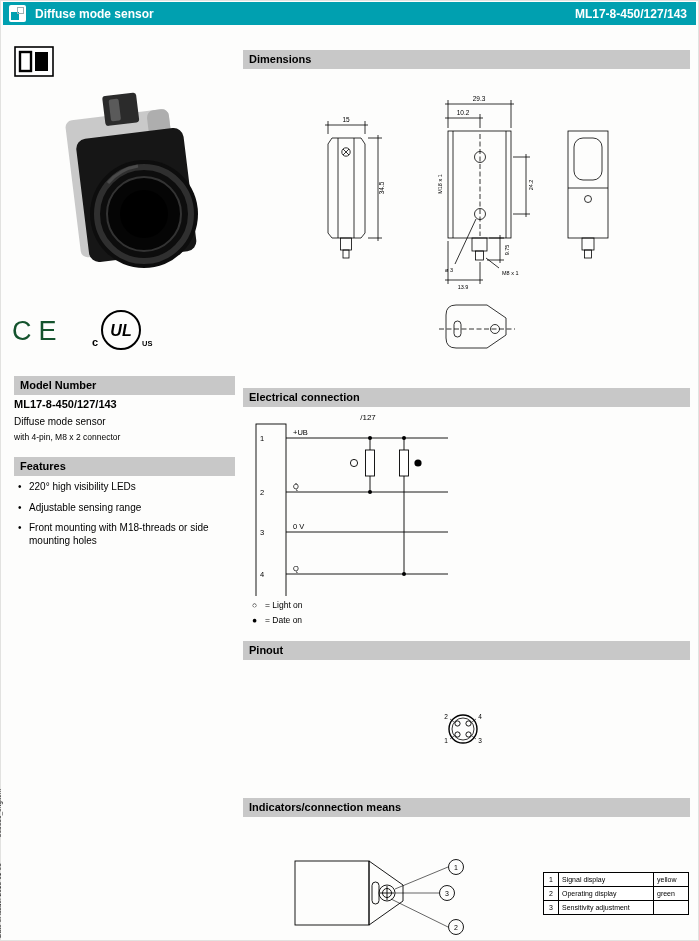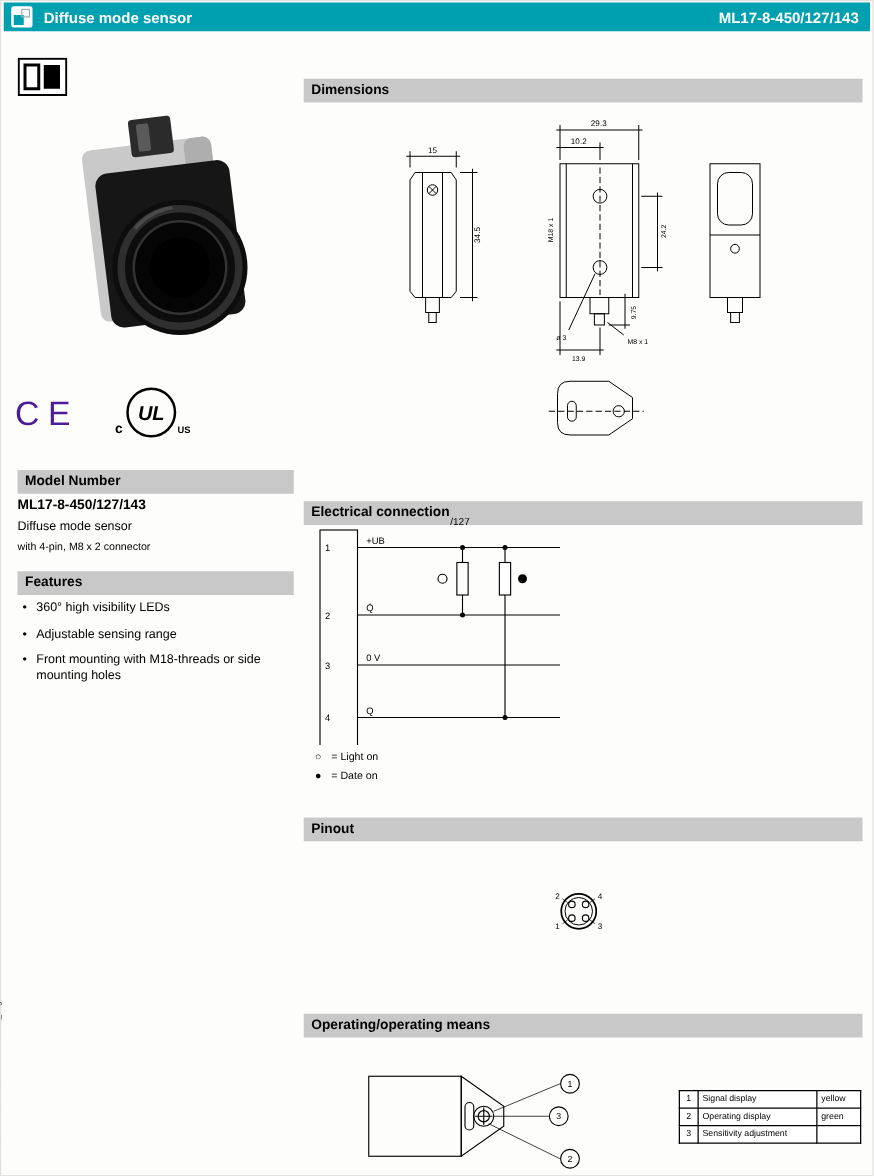--- a/index.html
+++ b/index.html
@@ -7,29 +7,29 @@
   .page{position:relative;width:699px;height:941px;background:#fdfdfc;overflow:hidden;box-shadow:inset 0 0 0 1px #e2e2e0;}
   .abs{position:absolute;}
   .header{position:absolute;top:2px;left:3px;width:693px;height:23px;background:#00a0b0;display:flex;align-items:center;color:#fff;}
   .header .logo{width:17px;height:17px;background:#fff;margin-left:6px;position:relative;border-radius:2px;}
   .header .logo .sq1{position:absolute;left:2px;bottom:2px;width:8px;height:8px;background:#00a0b0;}
   .header .logo .sq2{position:absolute;right:2px;top:2px;width:7px;height:7px;border:1.5px solid #9fb0b3;box-sizing:border-box;}
   .header .title{font-size:12px;font-weight:bold;margin-left:9px;}
   .header .model{margin-left:auto;margin-right:9px;font-size:12px;font-weight:bold;}
   .secbar{position:absolute;height:19px;background:#c8c8c8;font-weight:bold;font-size:11px;line-height:19px;padding-left:6px;color:#000;box-sizing:border-box;}
   .secbar.leftcol{left:14px;width:221px;}
-  .secbar.rightcol{left:243px;width:447px;margin-top:13px;}
+  .secbar.rightcol{left:243px;width:447px;}
   .txt{position:absolute;}
   .model-no{font-size:11px;font-weight:bold;}
   .desc{font-size:10px;}
   .subdesc{font-size:8.5px;}
   .features{position:absolute;left:16px;top:481px;width:212px;list-style:none;margin:0;padding:0;font-size:10px;}
   .features li{position:relative;padding-left:13px;margin-bottom:8px;line-height:1.25;}
   .features li::before{content:"•";position:absolute;left:2px;top:0;}
-  .ce-mark{font-size:27px;letter-spacing:7px;color:#4c1d95;}
+  .ce-mark{font-size:27px;letter-spacing:7px;color:#14532d;}
   .legend{font-size:8.5px;line-height:15px;}
   .legend .lsym{display:inline-block;width:13px;}
   .ind-table{position:absolute;left:543px;top:872px;border-collapse:collapse;font-size:7px;background:#fff;}
   .ind-table td{border:1px solid #000;padding:1px 3px;height:11px;vertical-align:middle;}
   .ind-table td.num{width:8px;text-align:center;}
   .ind-table td.label{width:88px;}
   .ind-table td.value{width:28px;}
   .footer-rot{position:absolute;left:2px;bottom:3px;transform-origin:left bottom;transform:rotate(-90deg);display:flex;gap:26px;font-size:6.5px;color:#222;white-space:nowrap;}
   svg{font-family:"Liberation Sans",sans-serif;}
 </style>
@@ -76,21 +76,21 @@
     <text x="54" y="40" font-size="7.5" font-weight="bold" fill="#000">US</text>
   </svg>
 
   <div class="secbar leftcol" style="top:376px">Model Number</div>
   <div class="txt model-no" style="left:14px;top:398px">ML17-8-450/127/143</div>
   <div class="txt desc" style="left:14px;top:416px">Diffuse mode sensor</div>
   <div class="txt subdesc" style="left:14px;top:432px">with 4-pin, M8 x 2 connector</div>
 
   <div class="secbar leftcol" style="top:457px">Features</div>
   <ul class="features">
-    <li>360° high visibility LEDs</li>
+    <li>220° high visibility LEDs</li>
     <li>Adjustable sensing range</li>
     <li>Front mounting with M18-threads or side mounting holes</li>
   </ul>
 
   <div class="secbar rightcol" style="top:50px">Dimensions</div>
   <svg class="abs" style="left:243px;top:76px" width="447" height="302" viewBox="0 0 447 302">
     <g stroke="#000" stroke-width="0.8" fill="none">
 
       <polygon points="89,62 118,62 122,68 122,157 118,162 89,162 85,157 85,68"></polygon>
       <line x1="95" y1="62" x2="95" y2="162"></line>
@@ -211,21 +211,21 @@
       <line x1="49" y1="39" x2="45" y2="36" stroke-width="0.6"></line>
     </g>
     <g font-size="6.5" fill="#000" text-anchor="middle">
       <text x="19" y="19">2</text>
       <text x="53" y="19">4</text>
       <text x="19" y="43">1</text>
       <text x="53" y="43">3</text>
     </g>
   </svg>
 
-  <div class="secbar rightcol" style="top:798px">Operating/operating means</div>
+  <div class="secbar rightcol" style="top:798px">Indicators/connection means</div>
   <svg class="abs" style="left:283px;top:845px" width="215" height="96" viewBox="0 0 215 96">
     <g stroke="#000" stroke-width="0.9" fill="none">
       <rect x="12" y="16" width="74" height="64"></rect>
       <polygon points="86,16 120,40 120,56 86,80"></polygon>
       <rect x="89" y="37" width="7" height="22" rx="3.5"></rect>
       <circle cx="104" cy="48" r="8"></circle>
       <circle cx="104" cy="48" r="4.5"></circle>
       <line x1="104" y1="41" x2="104" y2="55"></line>
       <line x1="97" y1="48" x2="111" y2="48"></line>
       <line x1="112" y1="44" x2="165" y2="22" stroke-width="0.6"></line>

